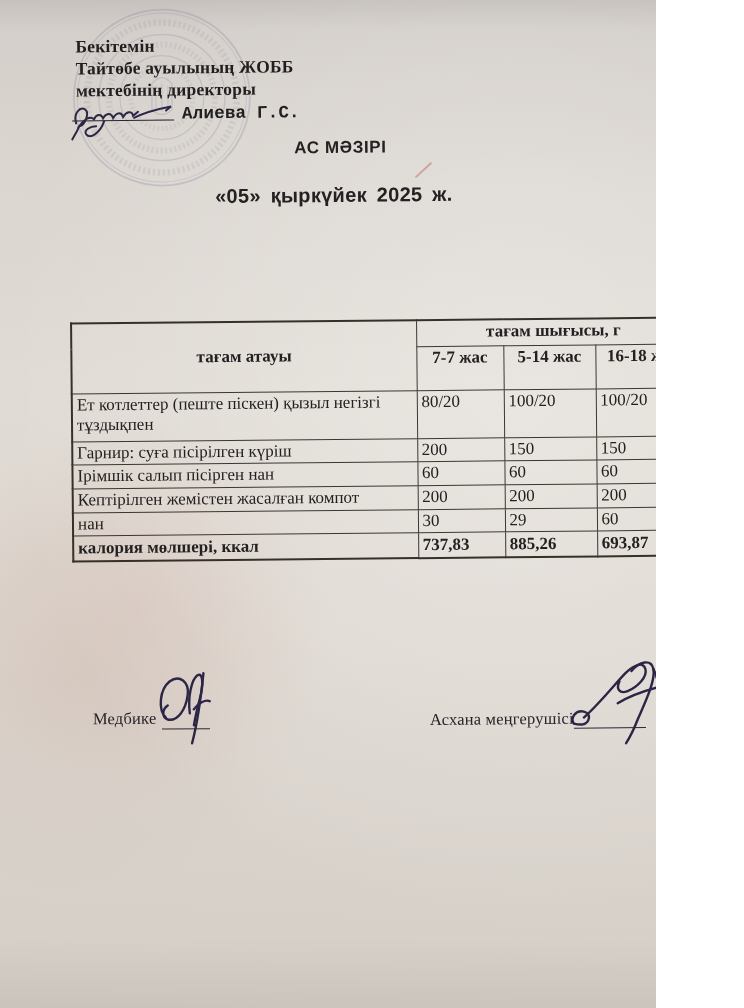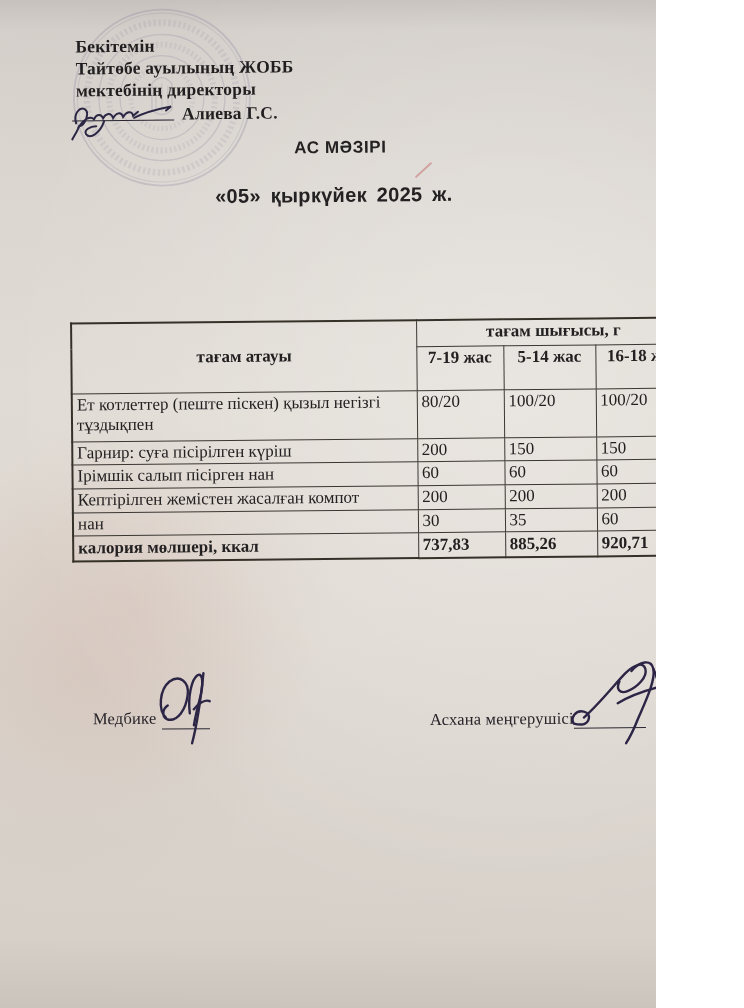--- a/index.html
+++ b/index.html
@@ -24,21 +24,21 @@
 
   
   .approval{
     position:absolute;left:80px;top:33px;width:330px;
     font-weight:bold;font-size:17.5px;line-height:22px;color:#201e1f;
     letter-spacing:.2px;
   }
   .sig-line{position:relative;height:26px;margin-top:2px;}
   .director-sig{position:absolute;left:-6px;top:-8px;width:122px;height:46px;}
   .director-underline{position:absolute;left:-4px;top:17px;width:102px;border-bottom:1.6px solid #2a2732;}
-  .director-name{position:absolute;left:106px;top:0;}
+  .director-name{position:absolute;left:106px;top:0;font-family:Liberation Mono, monospace;}
 
   
   .doc-title{
     position:absolute;left:32px;right:0;top:138px;text-align:center;
     font-family:"Liberation Sans","DejaVu Sans",sans-serif;
     font-weight:bold;font-size:17px;letter-spacing:.6px;color:#232122;
   }
   .doc-date{
     position:absolute;left:18px;right:0;top:184px;text-align:center;
     font-family:"Liberation Sans","DejaVu Sans",sans-serif;
@@ -128,21 +128,21 @@
           <col style="width:87px">
           <col style="width:92px">
           <col style="width:96px">
       </colgroup>
       <tbody>
         <tr class="hrow1">
           <th rowspan="2" style="vertical-align:middle">тағам атауы</th>
           <th colspan="3">тағам шығысы, г</th>
         </tr>
         <tr class="hrow2">
-          <th>7-19 жас</th>
+          <th>7-7 жас</th>
           <th class="age-mid">5-14 жас</th>
           <th>16-18 жас</th>
         </tr>
         <tr class="r1">
           <td class="dish">Ет котлеттер (пеште піскен) қызыл негізгі  тұздықпен</td>
           <td class="val">80/20</td>
           <td class="val">100/20</td>
           <td class="val">100/20</td>
         </tr>
         <tr class="r2">
@@ -159,28 +159,28 @@
         </tr>
         <tr class="r4">
           <td class="dish">Кептірілген жемістен жасалған компот</td>
           <td class="val">200</td>
           <td class="val">200</td>
           <td class="val">200</td>
         </tr>
         <tr class="r5">
           <td class="dish">нан</td>
           <td class="val">30</td>
-          <td class="val">35</td>
+          <td class="val">29</td>
           <td class="val">60</td>
         </tr>
         <tr class="total">
           <td class="dish">калория мөлшері, ккал</td>
           <td class="val">737,83</td>
           <td class="val">885,26</td>
-          <td class="val">920,71</td>
+          <td class="val">693,87</td>
         </tr>
       </tbody>
     </table>
 
     <div class="footer-label nurse-label">Медбике</div>
     <span class="nurse-underline"></span>
     <svg class="nurse-sig" viewBox="0 0 72 78">
       <g fill="none" stroke="#2c2546" stroke-width="2.4" stroke-linecap="round">
         <path d="M14,48 C6,40 8,20 18,12 C28,5 38,12 36,26 C34,40 26,52 16,50 C10,48 10,40 16,36"></path>
         <path d="M38,44 C36,28 40,10 46,6 C52,3 52,16 48,30 C45,41 43,50 42,56"></path>

